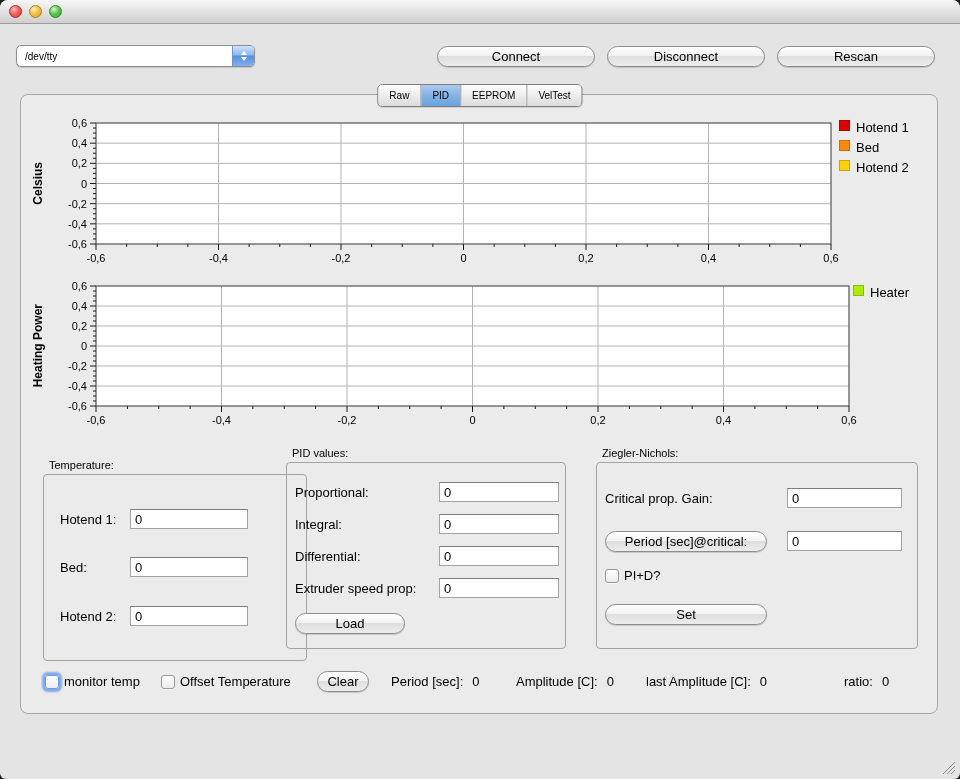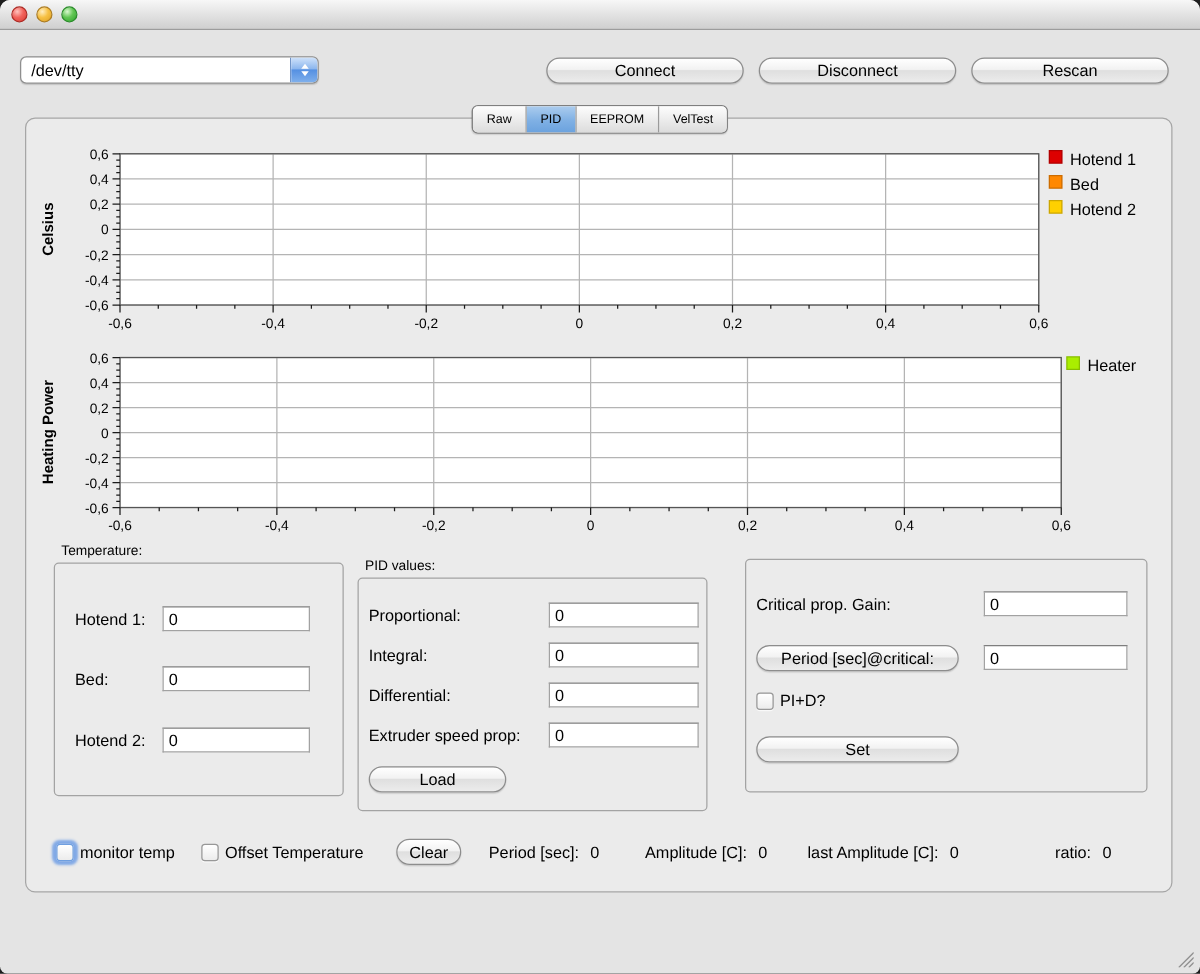--- a/index.html
+++ b/index.html
@@ -10,21 +10,21 @@
   .titlebar{position:absolute;left:0;top:0;width:100%;height:24px;background:linear-gradient(#f7f7f7,#cfcfcf);
     border-bottom:1px solid #9c9c9c;display:flex;align-items:center;padding-left:9px;box-sizing:border-box;gap:7px;}
   .tl{width:13px;height:13px;border-radius:50%;box-sizing:border-box;}
   .tl.red{background:radial-gradient(circle at 35% 30%,#ffc2bd 0%,#f2635c 45%,#d93b32 100%);border:1px solid #ad2a24;}
   .tl.yellow{background:radial-gradient(circle at 35% 30%,#ffeec2 0%,#f7c144 45%,#dd9f23 100%);border:1px solid #ad7d22;}
   .tl.green{background:radial-gradient(circle at 35% 30%,#d9f8cf 0%,#62c654 45%,#2fa32d 100%);border:1px solid #2a8c2a;}
 
   
   .popup{position:absolute;height:22px;background:#fff;border:1px solid #8f8f8f;border-radius:5px;box-sizing:border-box;
     display:flex;align-items:center;box-shadow:0 1px 1px rgba(0,0,0,.15);cursor:default;}
-  .popup-text{flex:1;font-size:13px;padding-left:8px;color:#000;white-space:nowrap;overflow:hidden;}
+  .popup-text{flex:1;font-size:10px;padding-left:8px;color:#000;white-space:nowrap;overflow:hidden;}
   .popup-cap{width:21px;align-self:stretch;border-radius:0 4px 4px 0;border-left:1px solid #7295c7;
     background:linear-gradient(#cfe2fa 0%,#8db7ee 45%,#5590e2 50%,#7fb0ec 100%);
     display:flex;flex-direction:column;align-items:center;justify-content:center;gap:2px;}
   .arr-up{width:0;height:0;border-left:3.5px solid transparent;border-right:3.5px solid transparent;border-bottom:4.5px solid #fff;}
   .arr-down{width:0;height:0;border-left:3.5px solid transparent;border-right:3.5px solid transparent;border-top:4.5px solid #fff;}
 
   
   .aqua-btn{position:absolute;height:21px;border:1px solid #8d8d8d;border-radius:11px;
     background:linear-gradient(#ffffff 0%,#f2f2f2 45%,#dfdfdf 50%,#ececec 100%);
     font-family:"Liberation Sans",sans-serif;font-size:13px;color:#000;display:flex;align-items:center;justify-content:center;
@@ -286,21 +286,21 @@
         <text x="41" y="110" text-anchor="end" font-size="11" fill="#000">-0,4</text>
         <text x="41" y="130" text-anchor="end" font-size="11" fill="#000">-0,6</text>
       </svg>
     <div class="legend" id="legend1" style="left:832px;top:190px;">
         <div class="legend-item">
           <span class="legend-swatch" style="background: rgb(170, 238, 0);"></span>
           <span class="legend-label">Heater</span>
         </div>
       </div>
 
-    <div class="group" style="left:22px;top:340px;width:232px;">
+    <div class="group" style="left:22px;top:364px;width:264px;">
       <div class="group-title">Temperature:</div>
       <div class="group-box">
         <span class="field-label" style="left:16px;top:37px;">Hotend 1:</span>
         <input class="text-input" style="left: 86px; top: 34px; width: 118px;" value="0">
         <span class="field-label" style="left:16px;top:85px;">Bed:</span>
         <input class="text-input" style="left: 86px; top: 82px; width: 118px;" value="0">
         <span class="field-label" style="left:16px;top:134px;">Hotend 2:</span>
         <input class="text-input" style="left: 86px; top: 131px; width: 118px;" value="0">
       </div>
     </div>
@@ -314,20 +314,21 @@
         <input class="text-input" style="left: 152px; top: 51px; width: 120px;" value="0">
         <span class="field-label" style="left:8px;top:86px;">Differential:</span>
         <input class="text-input" style="left: 152px; top: 83px; width: 120px;" value="0">
         <span class="field-label" style="left:8px;top:118px;">Extruder speed prop:</span>
         <input class="text-input" style="left: 152px; top: 115px; width: 120px;" value="0">
         <button class="aqua-btn" style="left:8px;top:150px;width:110px;text-align:right;">Load</button>
       </div>
     </div>
 
     <div class="group" style="left:575px;top:352px;width:322px;">
+      <div class="group-title">Ziegler-Nichols:</div>
       <div class="group-box">
         <span class="field-label" style="left:8px;top:28px;">Critical prop. Gain:</span>
         <input class="text-input" style="left: 190px; top: 25px; width: 115px;" value="0">
         <button class="aqua-btn" style="left:8px;top:68px;width:162px;">Period [sec]@critical:</button>
         <input class="text-input" style="left: 190px; top: 68px; width: 115px;" value="0">
         <div class="check-group" style="left:8px;top:105px;">
           <span class="checkbox"></span>
           <span>PI+D?</span>
         </div>
         <button class="aqua-btn" style="left:8px;top:141px;width:162px;">Set</button>

